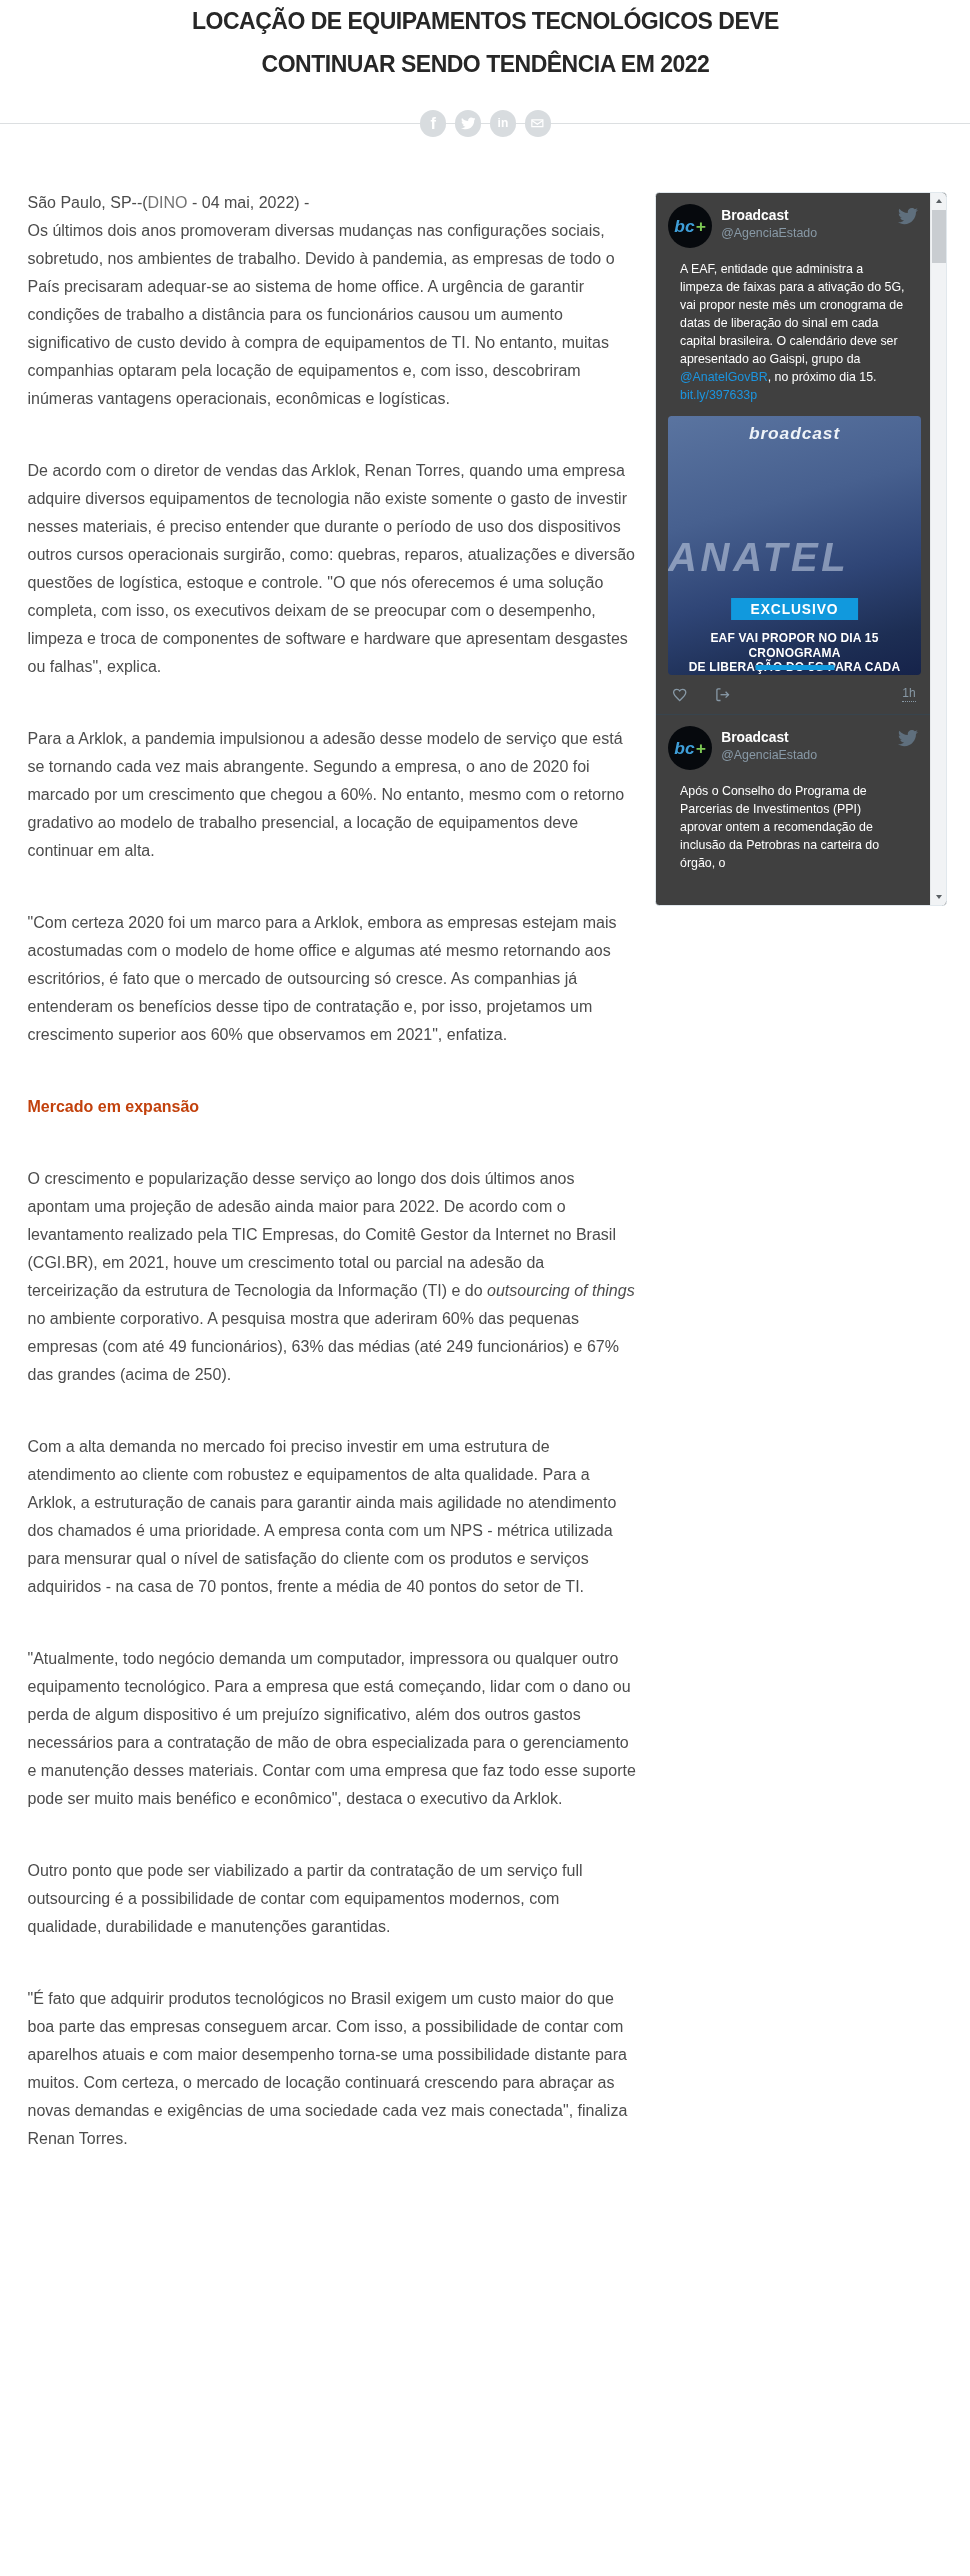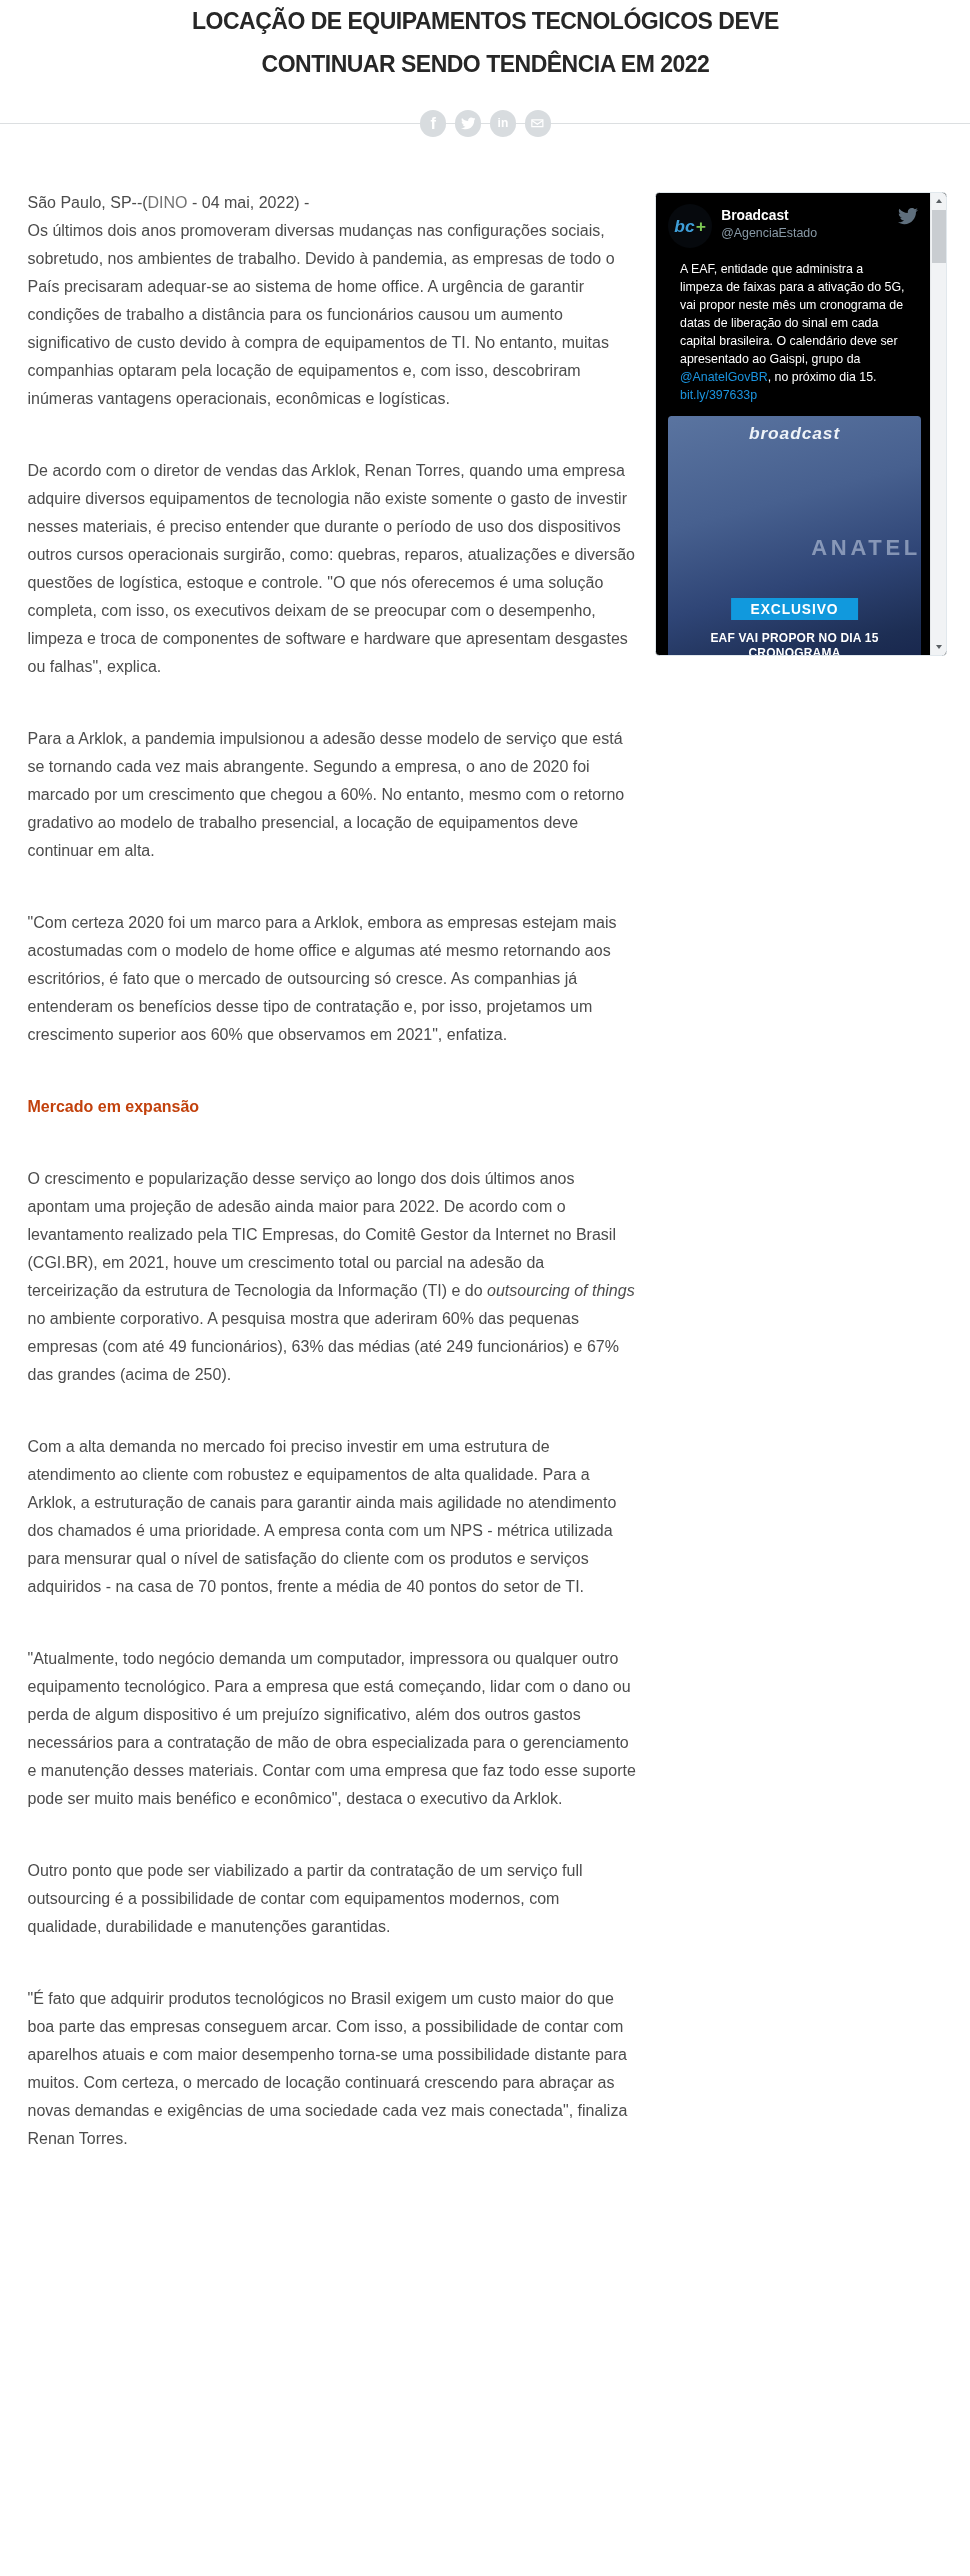--- a/index.html
+++ b/index.html
@@ -25,22 +25,22 @@
   .sicon .li{ font-size:12px; line-height:1; }
 
   
   .article{ position:absolute; left:27.5px; top:189px; width:609px;
     color:#4c4c4c; font-size:16px; line-height:28px; }
   .article p{ margin:0 0 44px; }
   .article h2{ font-size:16px; line-height:28px; margin:0 0 44px; font-weight:700; color:#c2410c; }
   .lnk{ color:#737373; text-decoration:none; cursor:pointer; }
 
   
-  .twidget{ position:absolute; left:655px; top:192px; width:292px; height:464px;
-    border:0.9px solid #e1e8ed; border-radius:4.6px; background:#000000; overflow:hidden; }
+  .twidget{ position:absolute; left:655px; top:192px; width:292px; height:714px;
+    border:0.9px solid #e1e8ed; border-radius:4.6px; background:#404040; overflow:hidden; }
   .tw-scroll{ position:absolute; left:0; top:0; bottom:0; right:15.6px; overflow:hidden; }
   .tweet{ padding:11px 12px 0; }
   .tw-head{ display:flex; align-items:flex-start; position:relative; margin-bottom:7.3px; }
   .avatar{ width:44px; height:44px; border-radius:50%; background:#06090d; display:flex;
     align-items:center; justify-content:center; font-style:italic; font-weight:700;
     font-size:17.4px; flex:0 0 44px; cursor:pointer; }
   .av-bc{ color:#3f9fd9; } .av-plus{ color:#7dc855; margin-left:0.9px; }
   .tw-id{ margin-left:9.2px; padding-top:2.8px; }
   .tw-name{ display:block; color:#ffffff; font-weight:700; font-size:13.8px; line-height:18.3px;
     text-decoration:none; cursor:pointer; }
@@ -51,22 +51,22 @@
   .tw-text a{ color:#1b95e0; text-decoration:none; cursor:pointer; }
 
   .tw-media{ position:relative; width:253px; height:259px; margin:11px auto 0;
     border-radius:3.7px; overflow:hidden; cursor:pointer;
     background:linear-gradient(165deg,#5a74a0 0%,#47608f 35%,#2f4576 62%,#1d2e54 85%,#16234a 100%); }
   .media-brand{ position:absolute; top:7.3px; left:0; right:0; text-align:center; color:#eef3f8;
     font-size:17.4px; font-weight:700; font-style:italic; letter-spacing:0.9px; }
   .media-5g{ position:absolute; top:14.7px; left:0; right:0; text-align:center; font-size:106px;
     line-height:106px; font-weight:700; font-style:italic; color:#c3d4ec; opacity:.92;
     text-shadow:2.8px 3.7px 0 rgba(120,145,185,.8), 5.5px 7.3px 13px rgba(0,0,0,.35); }
-  .media-anatel{ position:absolute; top:119px; left:0; right:0; text-align:right; font-size:22px;
-    font-weight:700; letter-spacing:3.7px; color:rgba(203,214,231,.55); }
+  .media-anatel{ position:absolute; top:119px; left:0; right:0; text-align:left; font-size:40px;
+    font-weight:700; font-style:italic; letter-spacing:3.7px; color:rgba(203,214,231,.55); }
   .media-badge{ position:absolute; top:182px; left:50%; transform:translateX(-50%);
     background:#1199dd; color:#fff; font-weight:700; font-size:13.8px; letter-spacing:0.9px;
     padding:3.7px 20px; white-space:nowrap; }
   .media-caption{ position:absolute; top:215px; left:0; right:0; text-align:center; color:#fff;
     font-weight:700; font-size:12px; line-height:14.7px; letter-spacing:0.2px; }
   .media-caption .cap-line{ display:block; }
   .media-bar{ position:absolute; bottom:5.5px; left:50%; transform:translateX(-50%);
     width:79px; height:4.6px; background:#1199dd; }
 
   .tw-actions{ display:flex; align-items:center; gap:26px; padding:11px 2.8px 11px; }

